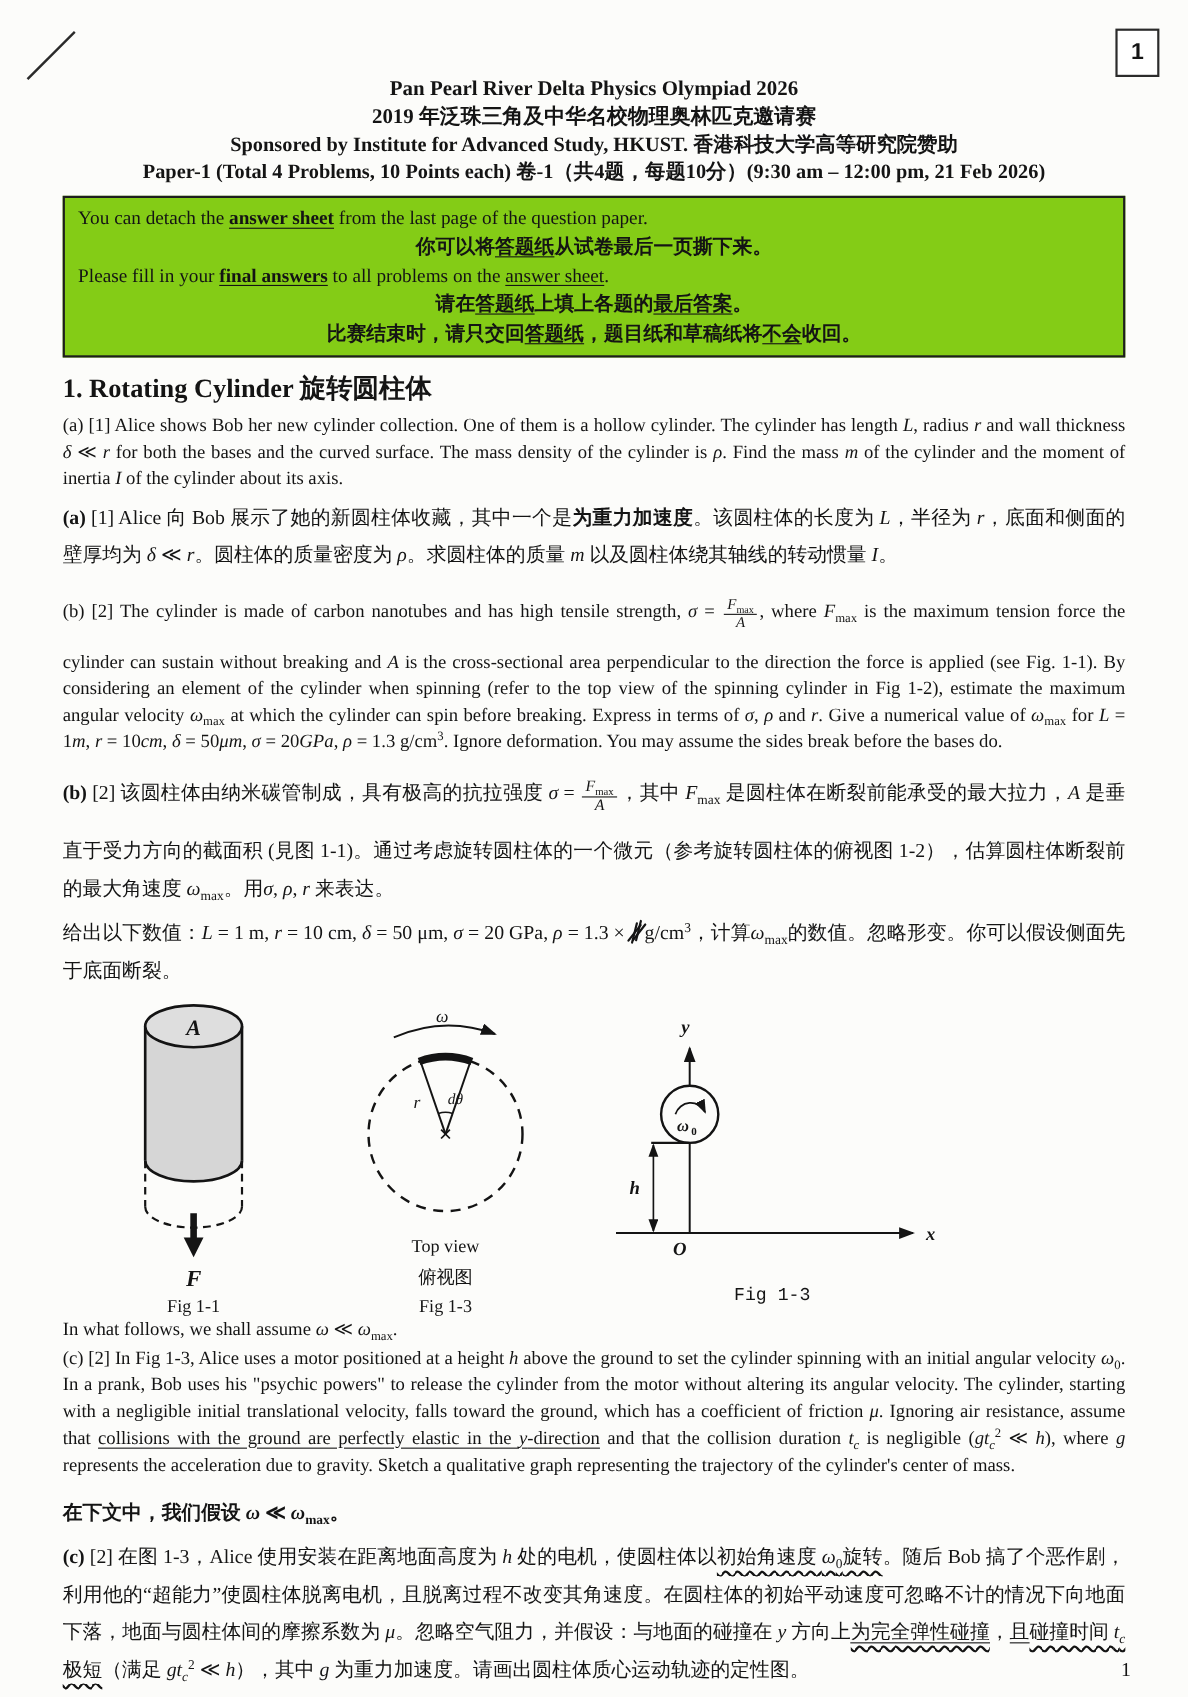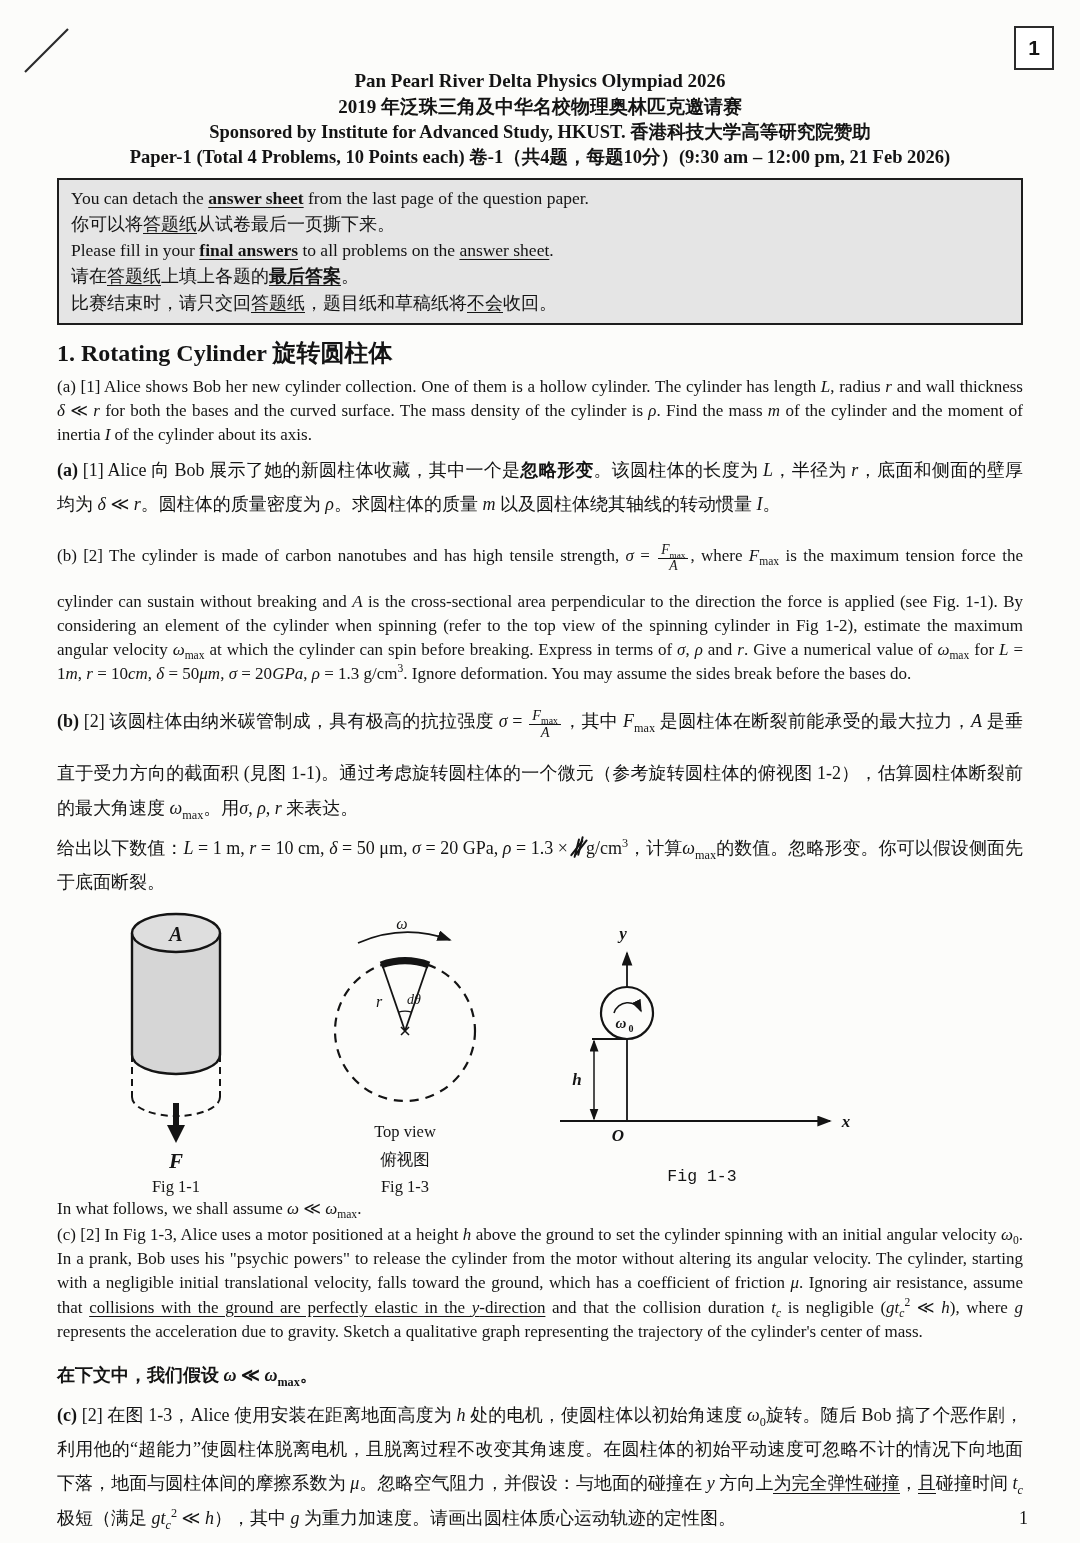--- a/index.html
+++ b/index.html
@@ -14,37 +14,37 @@
     position:absolute;top:26px;right:26px;width:36px;height:40px;
     border:2.5px solid #2b2b2b;display:flex;align-items:center;justify-content:center;
     font-family:"Liberation Sans","DejaVu Sans",sans-serif;font-weight:bold;font-size:21px;background:#fff;
   }
   .hdr{text-align:center;font-weight:bold;}
   .hdr div{line-height:1.36;}
   .h-en{font-size:19px;}
   .h-cn{font-size:19px;}
   .h-sp{font-size:18.5px;}
   .h-pp{font-size:18.5px;}
-  .instr-box{border:2px solid #1d1d1d;margin-top:8px;padding:6px 12px;background:#e5e5e5;}
+  .instr-box{border:2px solid #1d1d1d;margin-top:8px;padding:6px 12px;background:#84cc16;}
   .iline{text-align:left;}
   .iline.en{font-size:17.5px;line-height:1.42;}
-  .iline.cn{font-size:18px;line-height:1.5;font-weight:400;}
+  .iline.cn{font-size:18px;line-height:1.5;font-weight:700;text-align:center;}
   .prob-head{font-weight:bold;font-size:24px;margin:12px 0 6px 0;}
   p.para{margin:0 0 6px 0;text-align:justify;}
   p.para.en{font-size:17px;line-height:1.42;}
   p.para.cn{font-size:18px;line-height:1.9;}
   p.para.assume-cn{margin-top:14px;font-weight:600;}
   p.para.cn b{font-weight:700;}
   i{font-style:italic;}
   sub,sup{font-size:68%;line-height:0;}
   u{text-underline-offset:3px;}
   .frac{display:inline-block;vertical-align:-0.65em;text-align:center;line-height:1.08;font-size:0.8em;margin:16px 2px;}
   .frac .num{display:block;border-bottom:1.4px solid #141414;padding:0 3px;}
   .frac .den{display:block;}
-  .uw{text-decoration-style:wavy;text-decoration-thickness:1.5px;text-underline-offset:6px;}
+  .uw{text-decoration:underline;text-decoration-style:wavy;text-decoration-thickness:1.5px;text-underline-offset:6px;}
   .u{border-bottom:1.5px solid #141414;}
   .scratched{display:inline-block;position:relative;width:18px;height:18px;vertical-align:-3px;}
   .scratched::before,.scratched::after{content:"";position:absolute;left:-1px;top:8px;width:20px;height:2.4px;background:#141414;border-radius:2px;box-shadow:3px 3px 0 #141414;}
   .scratched::before{transform:rotate(-52deg);}
   .scratched::after{transform:rotate(-76deg);}
   .figs{position:relative;height:292px;margin-top:4px;}
   .figblk{position:absolute;text-align:center;}
   .fig1{left:34px;top:0;width:170px;}
   .fig2{left:243px;top:10px;width:210px;}
   .fig3{left:475px;top:18px;width:340px;text-align:center;}
@@ -81,21 +81,21 @@
     <div class="iline en">You can detach the <b><u>answer sheet</u></b> from the last page of the question paper.</div>
     <div class="iline cn">你可以将<u>答题纸</u>从试卷最后一页撕下来。</div>
     <div class="iline en">Please fill in your <b><u>final answers</u></b> to all problems on the <u>answer sheet</u>.</div>
     <div class="iline cn">请在<u>答题纸</u>上填上各题的<b><u>最后答案</u></b>。</div>
     <div class="iline cn">比赛结束时，请只交回<u>答题纸</u>，题目纸和草稿纸将<u>不会</u>收回。</div>
   </div>
 
   <div class="prob-head">1. Rotating Cylinder 旋转圆柱体</div>
 
   <p class="para en">(a) [1] Alice shows Bob her new cylinder collection. One of them is a hollow cylinder. The cylinder has length <i>L</i>, radius <i>r</i> and wall thickness <i>δ</i> ≪ <i>r</i> for both the bases and the curved surface. The mass density of the cylinder is <i>ρ</i>. Find the mass <i>m</i> of the cylinder and the moment of inertia <i>I</i> of the cylinder about its axis.</p>
-  <p class="para cn"><b>(a)</b> [1] Alice 向 Bob 展示了她的新圆柱体收藏，其中一个是<b>忽略形变</b>。该圆柱体的长度为 <i>L</i>，半径为 <i>r</i>，底面和侧面的壁厚均为 <i>δ</i> ≪ <i>r</i>。圆柱体的质量密度为 <i>ρ</i>。求圆柱体的质量 <i>m</i> 以及圆柱体绕其轴线的转动惯量 <i>I</i>。</p>
+  <p class="para cn"><b>(a)</b> [1] Alice 向 Bob 展示了她的新圆柱体收藏，其中一个是<b>为重力加速度</b>。该圆柱体的长度为 <i>L</i>，半径为 <i>r</i>，底面和侧面的壁厚均为 <i>δ</i> ≪ <i>r</i>。圆柱体的质量密度为 <i>ρ</i>。求圆柱体的质量 <i>m</i> 以及圆柱体绕其轴线的转动惯量 <i>I</i>。</p>
   <p class="para en">(b) [2] The cylinder is made of carbon nanotubes and has high tensile strength, <i>σ</i> = <span class="frac"><span class="num"><i>F</i><sub>max</sub></span><span class="den"><i>A</i></span></span>, where <i>F</i><sub>max</sub> is the maximum tension force the cylinder can sustain without breaking and <i>A</i> is the cross-sectional area perpendicular to the direction the force is applied (see Fig. 1-1). By considering an element of the cylinder when spinning (refer to the top view of the spinning cylinder in Fig 1-2), estimate the maximum angular velocity <i>ω</i><sub>max</sub> at which the cylinder can spin before breaking. Express in terms of <i>σ</i>, <i>ρ</i> and <i>r</i>. Give a numerical value of <i>ω</i><sub>max</sub> for <i>L</i> = 1<i>m</i>, <i>r</i> = 10<i>cm</i>, <i>δ</i> = 50<i>μm</i>, <i>σ</i> = 20<i>GPa</i>, <i>ρ</i> = 1.3 g/cm<sup>3</sup>. Ignore deformation. You may assume the sides break before the bases do.</p>
   <p class="para cn"><b>(b)</b> [2] 该圆柱体由纳米碳管制成，具有极高的抗拉强度 <i>σ</i> = <span class="frac"><span class="num"><i>F</i><sub>max</sub></span><span class="den"><i>A</i></span></span>，其中 <i>F</i><sub>max</sub> 是圆柱体在断裂前能承受的最大拉力，<i>A</i> 是垂直于受力方向的截面积 (見图 1-1)。通过考虑旋转圆柱体的一个微元（参考旋转圆柱体的俯视图 1-2），估算圆柱体断裂前的最大角速度 <i>ω</i><sub>max</sub>。用<i>σ</i>, <i>ρ</i>, <i>r</i> 来表达。</p>
   <p class="para cn">给出以下数值：<i>L</i> = 1 m, <i>r</i> = 10 cm, <i>δ</i> = 50 μm, <i>σ</i> = 20 GPa, <i>ρ</i> = 1.3 ×<span class="scratched"></span>g/cm<sup>3</sup>，计算<i>ω</i><sub>max</sub>的数值。忽略形变。你可以假设侧面先于底面断裂。</p>
 
   <div class="figs">
 
     <div class="figblk fig1">
       <svg width="170" height="240">
         <defs>
           <marker id="ah" markerWidth="12" markerHeight="10" refX="7" refY="3" orient="auto-start-reverse" markerUnits="strokeWidth">

